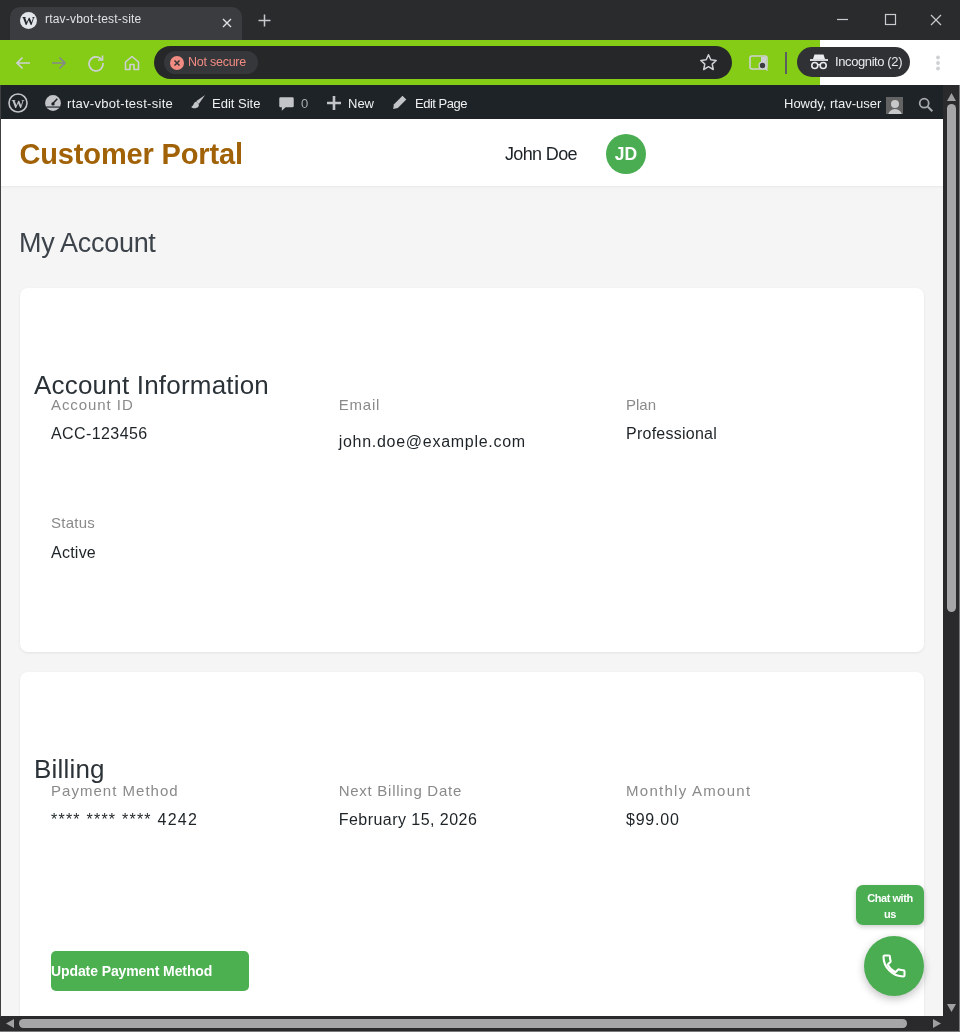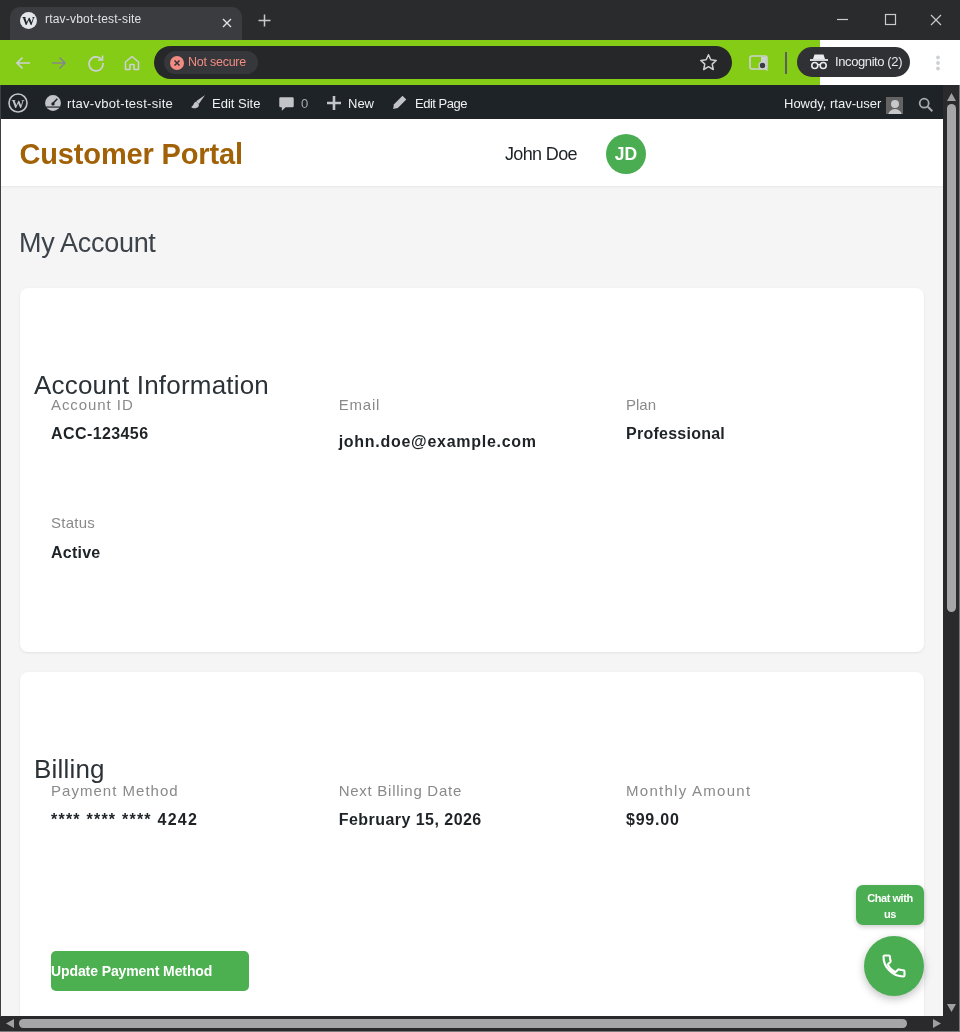--- a/index.html
+++ b/index.html
@@ -31,21 +31,21 @@
   #viewport { position:absolute; left:0; top:85px; width:943px; height:932px; background:#f5f5f5; overflow:hidden; }
   #siteheader { position:absolute; left:0; top:34px; width:943px; height:67px; background:#fff; box-shadow:0 1px 2px rgba(0,0,0,0.06); }
   #siteheader h1 { position:absolute; left:19.5px; top:21px; line-height:1; font-size:29px; color:#a16207; letter-spacing:-0.15px; }
   #jdname { position:absolute; left:505px; top:59.5px; line-height:1; font-size:18px; color:#1d2327; font-weight:400; letter-spacing:-0.65px; }
   #jdcirc { position:absolute; left:606px; top:49px; width:40px; height:40px; border-radius:50%; background:#4aad52; color:#fff; font-weight:bold; font-size:17.5px; text-align:center; line-height:41px; }
   #myaccount { position:absolute; left:19px; top:145px; line-height:1; font-size:27px; color:#3c434a; font-weight:400; letter-spacing:-0.3px; }
 
   .card { position:absolute; left:20px; width:904px; background:#fff; border-radius:8px; box-shadow:0 1px 3px rgba(0,0,0,0.08); }
   .card h2 { position:absolute; left:14px; top:55.5px; line-height:1; font-size:26px; font-weight:400; color:#2c3338; letter-spacing:0.2px;margin-top:28px; }
   .lab { position:absolute; font-size:15px; color:#8a8a8a; font-weight:400; line-height:1; }
-  .val { position:absolute; font-size:16px; color:#1d2327; font-weight:bold; line-height:1;text-align:center; }
+  .val { position:absolute; font-size:16px; color:#1d2327; font-weight:normal; line-height:1;text-align:center; }
 
   .btn { position:absolute; height:40px; border-radius:5px; font-weight:bold; font-size:14px; }
   #btn1 { left:31px; top:279px; width:198px; background:#4caf50; color:#fff; line-height:40px; letter-spacing:-0.1px; }
   #btn2 { left:258px; top:279px; width:163px; background:#efefef; color:#1d2327; line-height:40px; letter-spacing:-0.42px; }
 
   #chatlbl { position:absolute; left:856px; top:800px; width:68px; height:40px; background:#4aad52; border-radius:7px; color:#fff; font-weight:bold; font-size:11px; letter-spacing:-0.45px; text-align:center; line-height:16px; padding-top:5px; box-shadow:0 2px 5px rgba(0,0,0,0.2); }
   #chatbtn { position:absolute; left:864px; top:851px; width:60px; height:60px; border-radius:50%; background:#4aad52; box-shadow:0 3px 8px rgba(0,0,0,0.25); }
 
   
   #vsb { position:absolute; left:943px; top:85px; width:17px; height:932px; background:#2a2a2c; }

